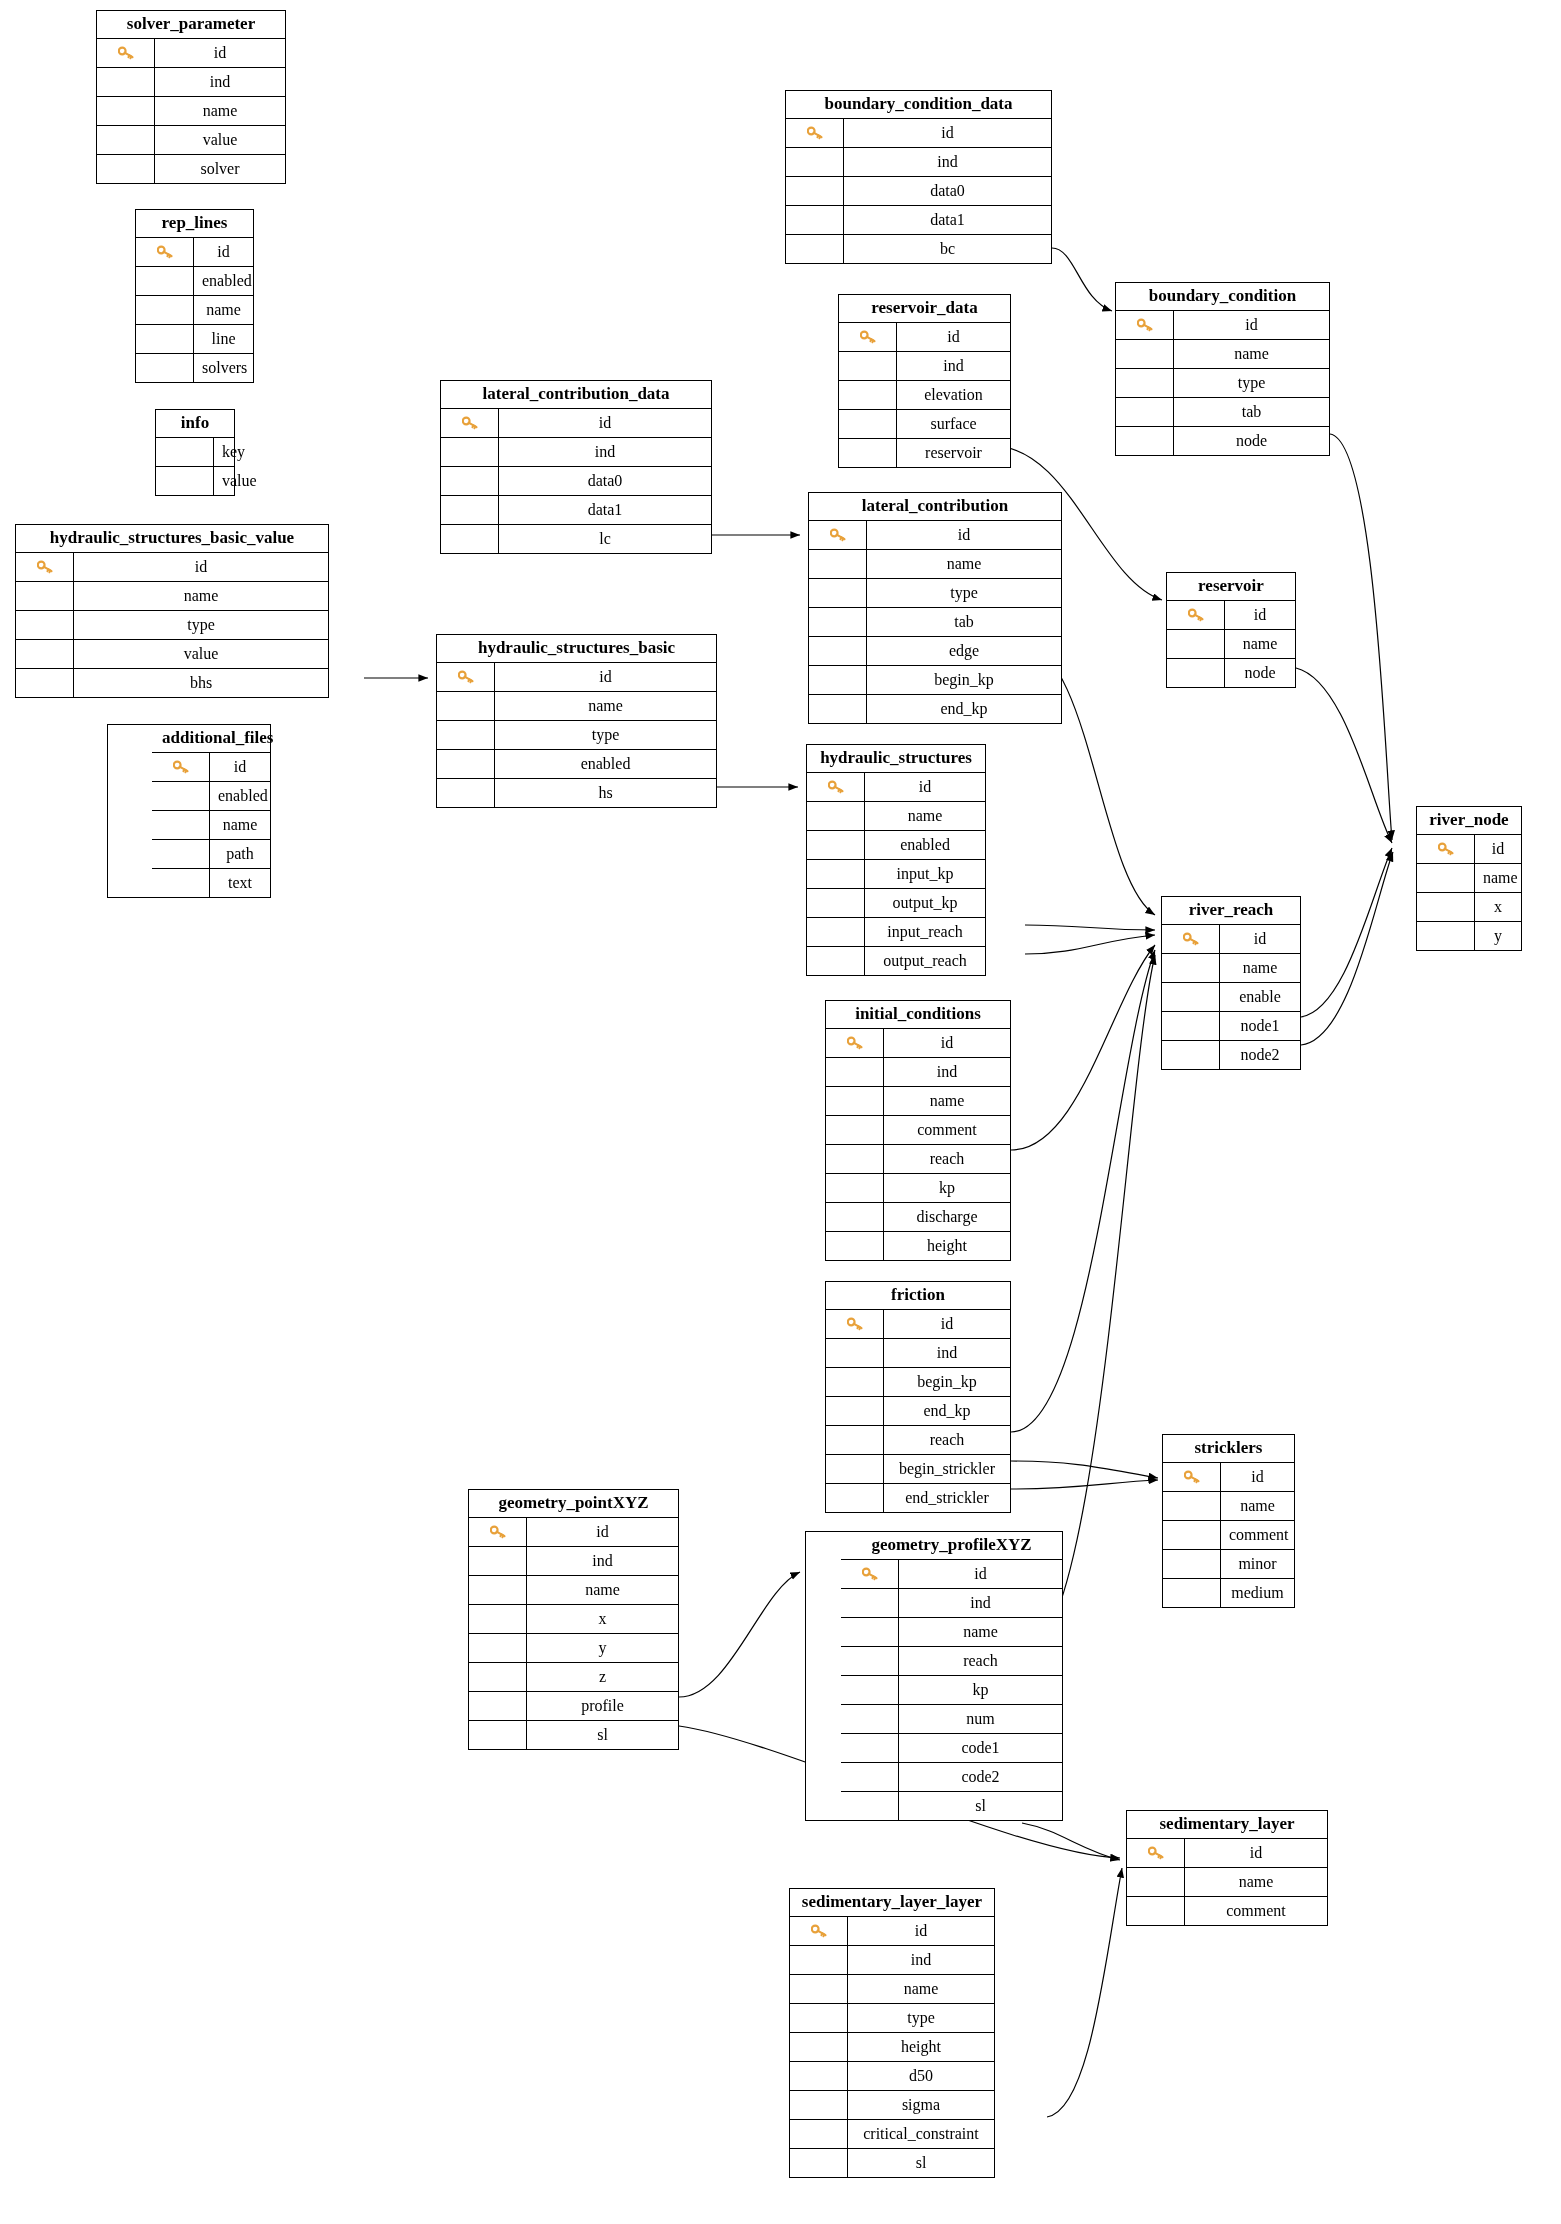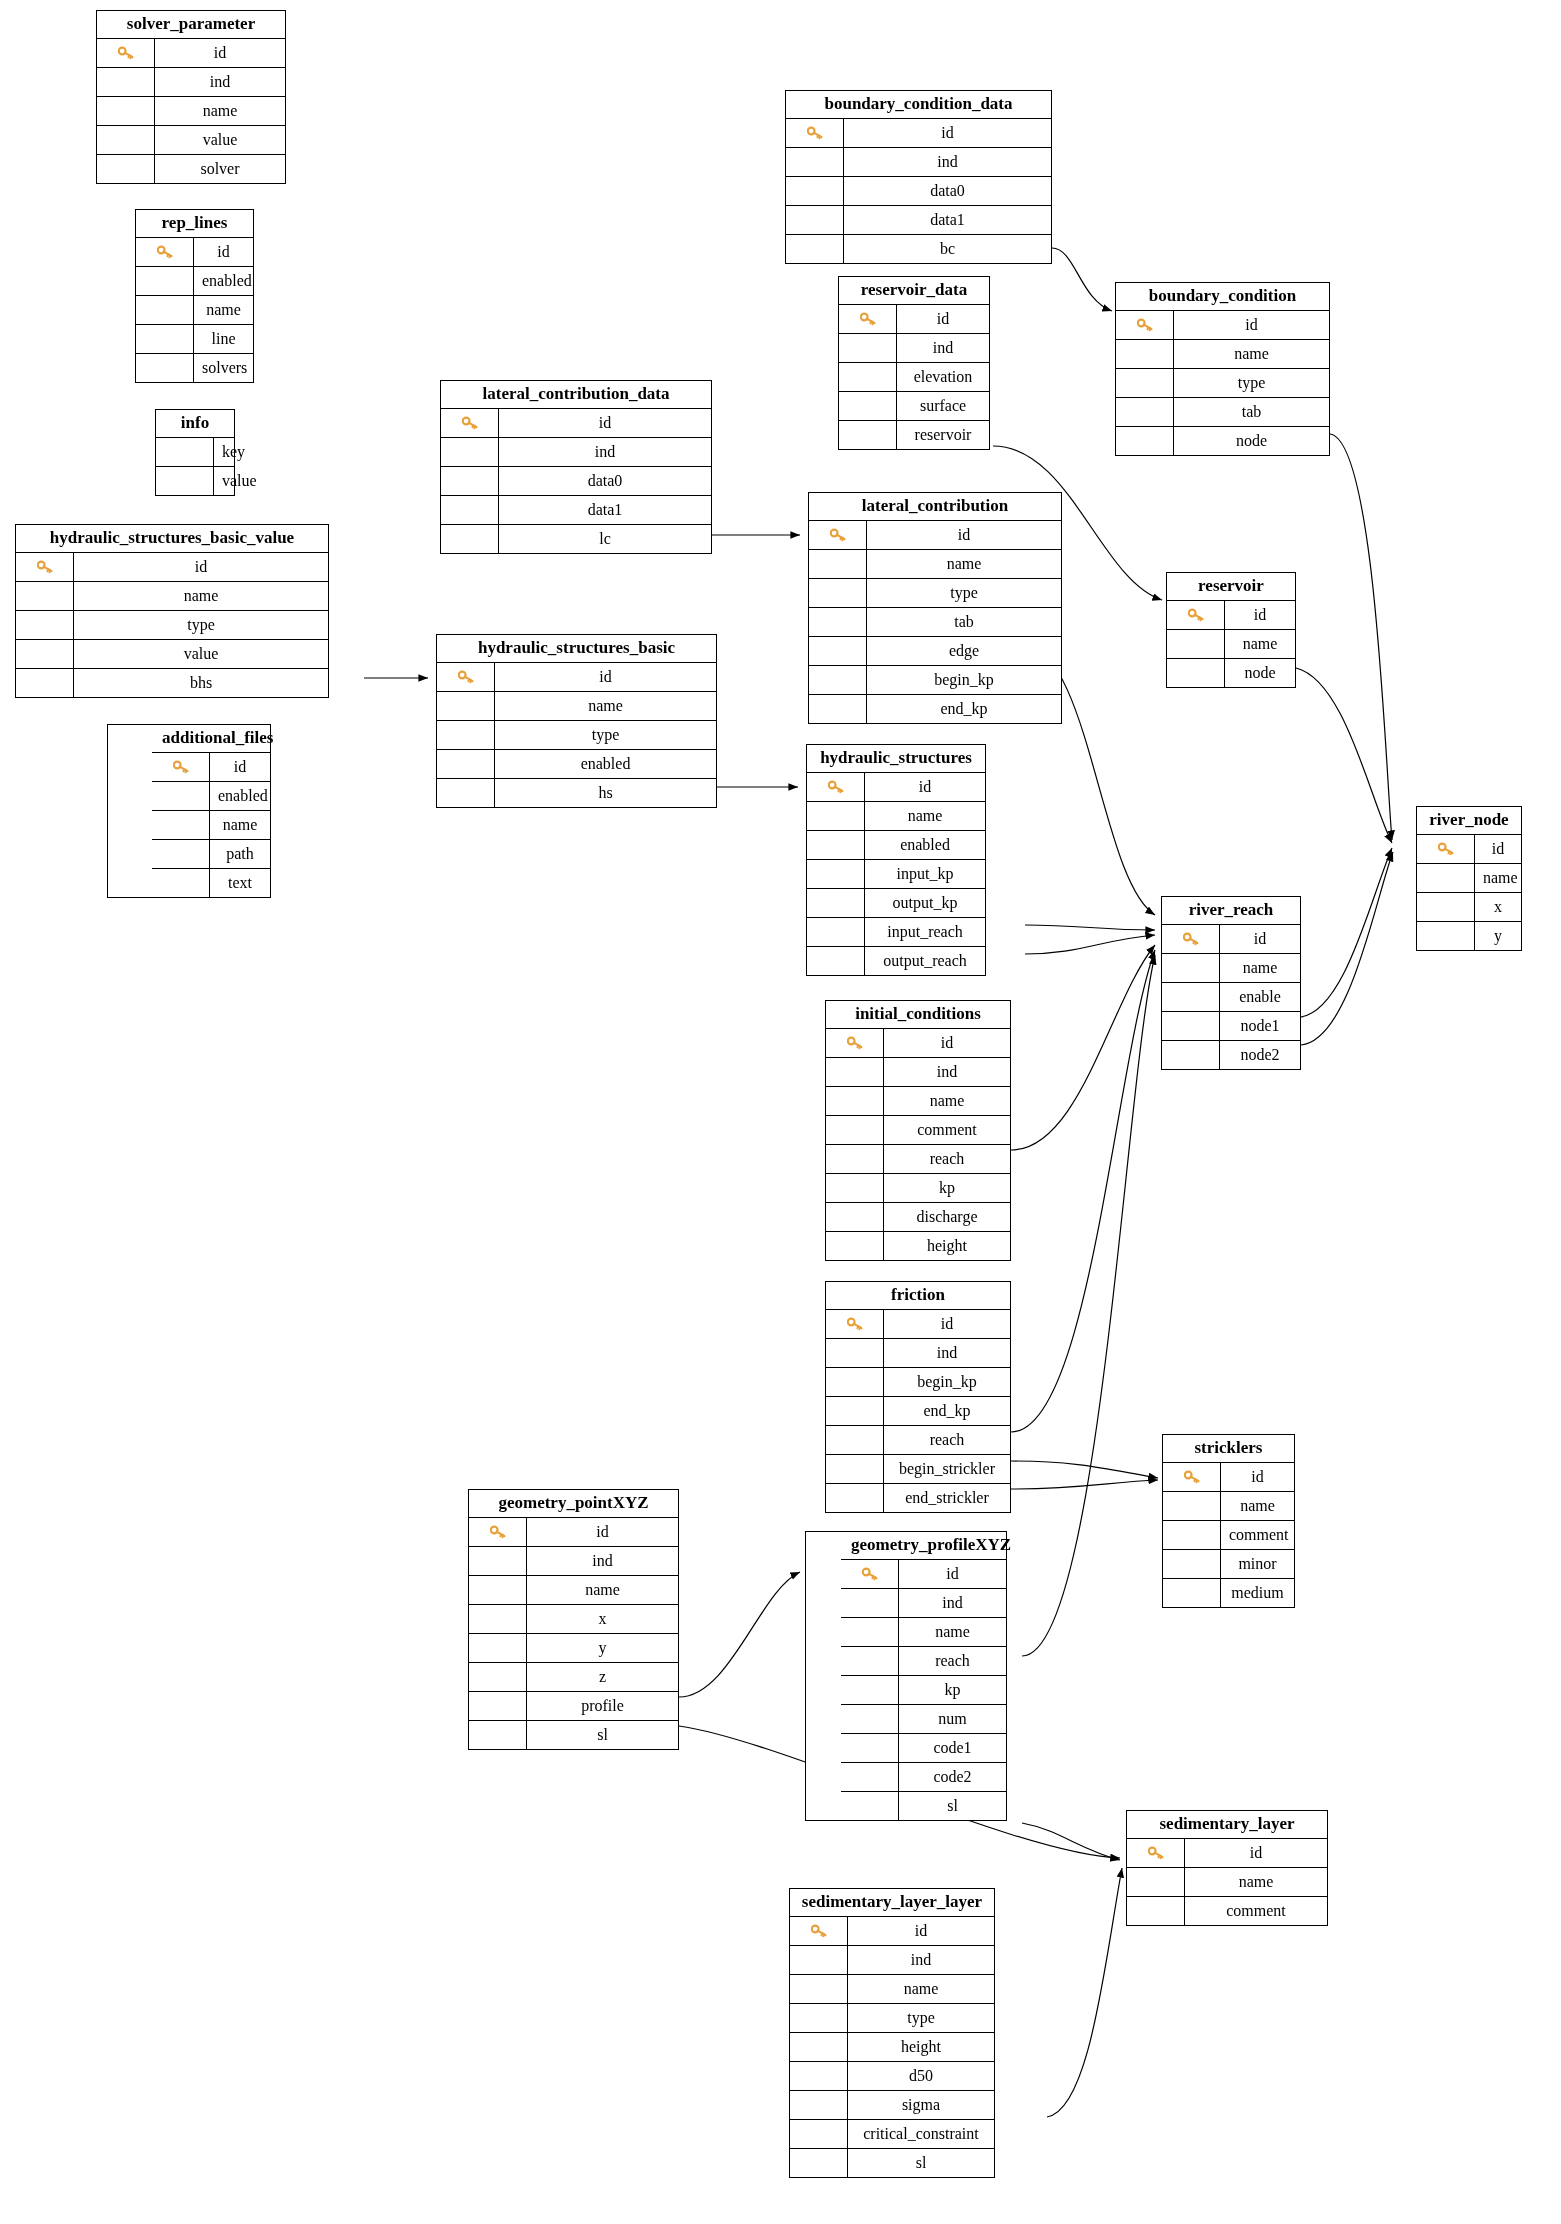--- a/index.html
+++ b/index.html
@@ -337,21 +337,21 @@
         </div>
         <div class="row">
           <div class="keycell"></div>
           <div class="namecell">data1</div>
         </div>
         <div class="row">
           <div class="keycell"></div>
           <div class="namecell">bc</div>
         </div>
       </div>
-      <div class="entity" style="left: 838px; top: 276px; width: 152px;">
+      <div class="entity" style="left: 838px; top: 294px; width: 173px;">
         <div class="title">reservoir_data</div>
         <div class="row">
           <div class="keycell">
             <span class="key-icon">
               <svg viewBox="0 0 16 14" width="16" height="14">
                 <circle cx="4.2" cy="5" r="3.4" fill="none" stroke="#E8A13A" stroke-width="2.1"></circle>
                 <path d="M6.6 6.6 L14.5 11.2" stroke="#E8A13A" stroke-width="2.1" fill="none" stroke-linecap="round"></path>
                 <path d="M11.5 9.2 L10.4 11.2" stroke="#E8A13A" stroke-width="2" fill="none" stroke-linecap="round"></path>
                 <path d="M13.4 10.3 L12.4 12.3" stroke="#E8A13A" stroke-width="2" fill="none" stroke-linecap="round"></path>
               </svg>
@@ -577,21 +577,21 @@
         </div>
         <div class="row">
           <div class="keycell"></div>
           <div class="namecell">profile</div>
         </div>
         <div class="row">
           <div class="keycell"></div>
           <div class="namecell">sl</div>
         </div>
       </div>
-      <div class="entity" style="left: 805px; top: 1531px; width: 202px; padding-left: 35px;">
+      <div class="entity" style="left: 805px; top: 1531px; width: 258px; padding-left: 35px;">
         <div class="title">geometry_profileXYZ</div>
         <div class="row">
           <div class="keycell">
             <span class="key-icon">
               <svg viewBox="0 0 16 14" width="16" height="14">
                 <circle cx="4.2" cy="5" r="3.4" fill="none" stroke="#E8A13A" stroke-width="2.1"></circle>
                 <path d="M6.6 6.6 L14.5 11.2" stroke="#E8A13A" stroke-width="2.1" fill="none" stroke-linecap="round"></path>
                 <path d="M11.5 9.2 L10.4 11.2" stroke="#E8A13A" stroke-width="2" fill="none" stroke-linecap="round"></path>
                 <path d="M13.4 10.3 L12.4 12.3" stroke="#E8A13A" stroke-width="2" fill="none" stroke-linecap="round"></path>
               </svg>

